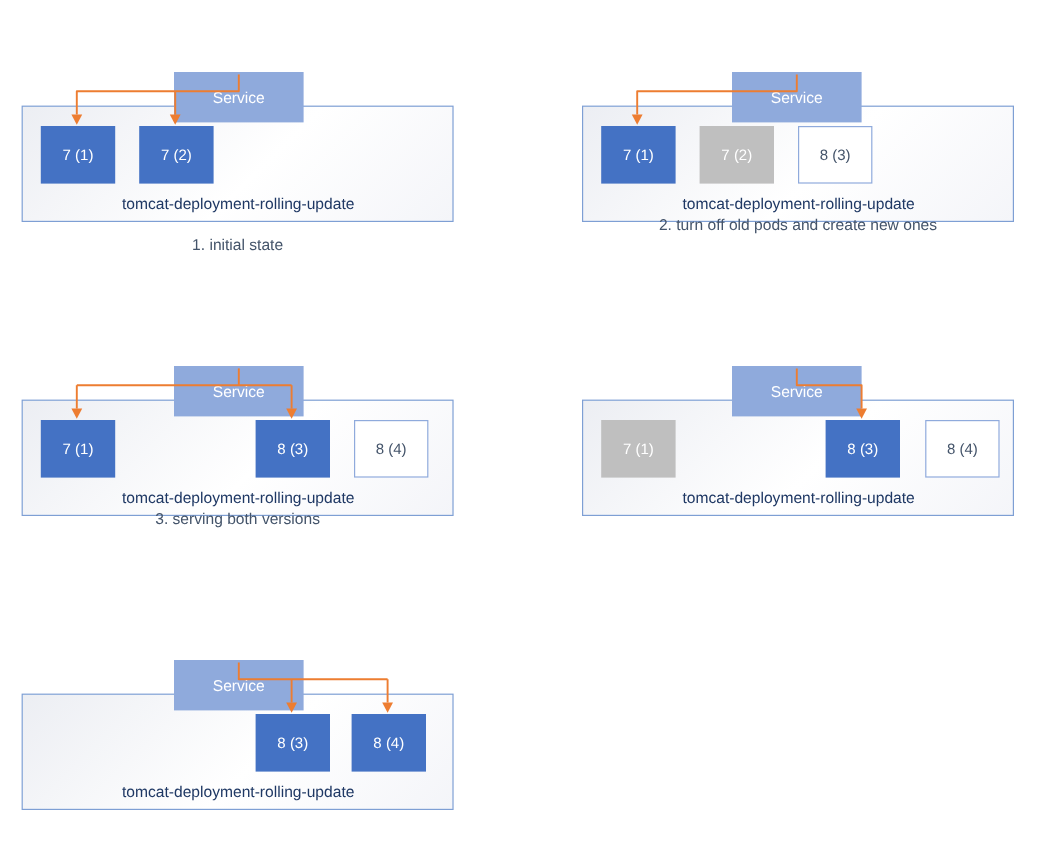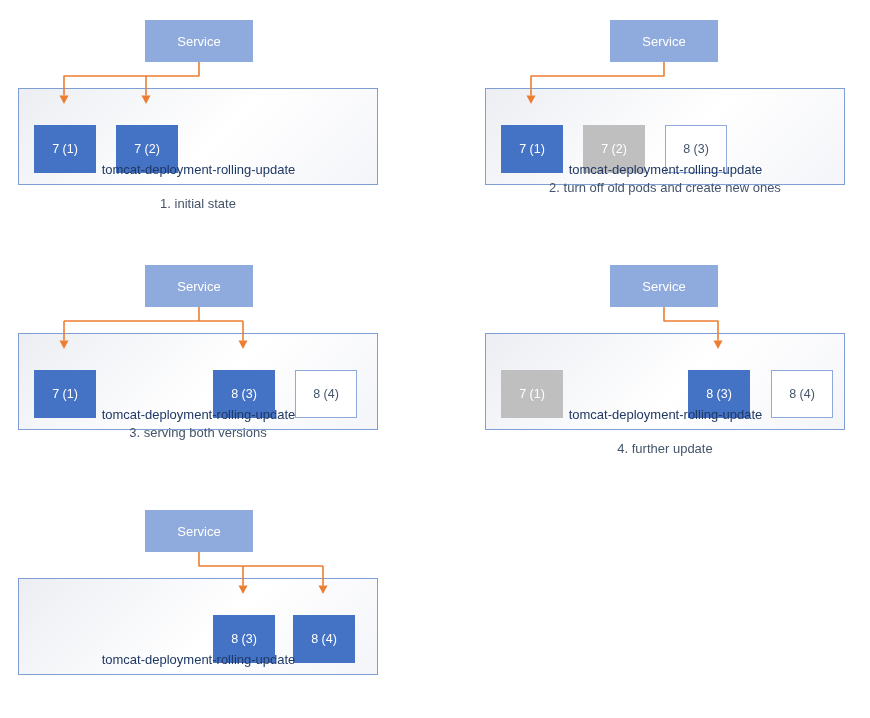--- a/index.html
+++ b/index.html
@@ -4,35 +4,34 @@
 <style>
   * { margin:0; padding:0; box-sizing:border-box; }
   html,body { background:#ffffff; }
   body { font-family:"Liberation Sans", sans-serif; }
   .stage { position:relative; width:870px; height:718px; background:var(--c-background,#ffffff); overflow:hidden; }
   .panel { position:absolute; width:435px; height:235px; }
   .service {
     position:absolute; width:108px; height:42px;
     background:var(--c-service-fill,#8FAADC); color:#ffffff;
     display:flex; align-items:center; justify-content:center;
-    font-size:13px; z-index:2;
+    font-size:13px; z-index:2;margin-top:40px;
   }
   .arrows { position:absolute; left:0; top:0; z-index:3; pointer-events:none; }
   .arrows path { fill:none; stroke:var(--c-arrow,#ED7D31); stroke-width:1.6; stroke-linejoin:round; }
   .arrows polygon { fill:var(--c-arrow,#ED7D31); }
   .container-box {
     position:absolute; height:97px;
     border:1px solid var(--c-container-border,#7E9FD4);
     background:linear-gradient(135deg,#eceef3 0%,#ffffff 55%,#f4f5f9 100%);
   }
   .pod {
     position:absolute; top:16px; width:62px; height:48px;
     display:flex; align-items:center; justify-content:center;
     font-size:12.5px;
-    margin-top:20px;
   }
   .pod--active { background:var(--c-pod-active-fill,#4472C4); color:var(--c-pod-text,#ffffff); }
   .pod--off    { background:var(--c-pod-off-fill,#BFBFBF);    color:var(--c-pod-text,#ffffff); }
   .pod--new    { background:#ffffff; border:1px solid var(--c-pod-new-border,#8FAADC); color:var(--c-pod-new-text,#44546A); }
   .container-label {
     position:absolute; left:1px; right:0; bottom:7px; text-align:center;
     font-size:13px; color:var(--c-container-label-text,#1F3864);
   }
   .caption {
     position:absolute; width:360px; text-align:center;
@@ -107,21 +106,20 @@
     <svg class="arrows" width="435" height="235">
       <path d="M229,62 V76 H283 V95.5"></path>
       <polygon points="278.5,95.5 287.5,95.5 283,104"></polygon>
     </svg>
     <div class="container-box" style="left:50px;top:88px;width:360px">
       <div class="pod pod--off" style="left:15px">7 (1)</div>
       <div class="pod pod--active" style="left:202px">8 (3)</div>
       <div class="pod pod--new" style="left:285px">8 (4)</div>
       <div class="container-label">tomcat-deployment-rolling-update</div>
     </div>
-    <div class="caption" style="left:50px;top:196px">4. further update</div>
   </section>
 
   <section class="panel" style="left:0;top:490px;height:228px">
     <div class="service" style="left:145px;top:20px">
       <span>Service</span>
     </div>
     <svg class="arrows" width="435" height="228">
       <path d="M199,62 V76 H323"></path>
       <path d="M243,76 V95.5"></path>
       <polygon points="238.5,95.5 247.5,95.5 243,104"></polygon>

